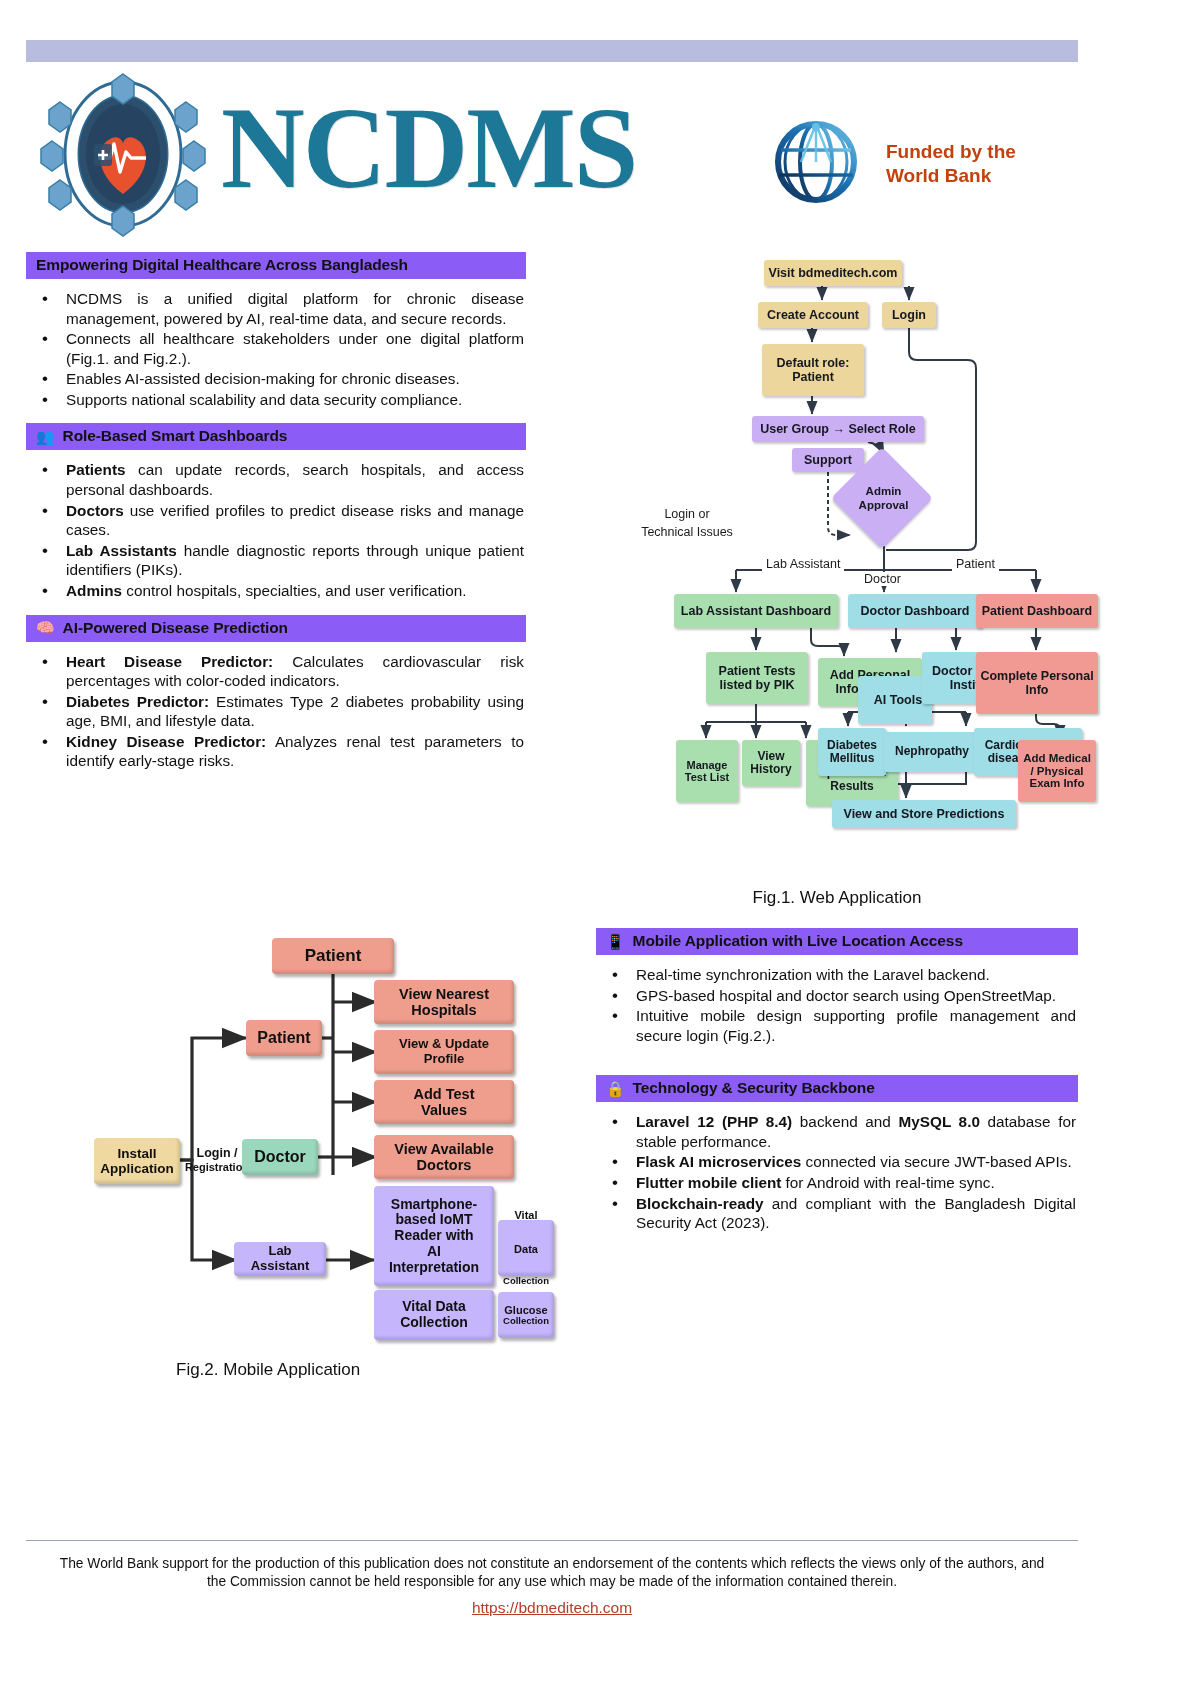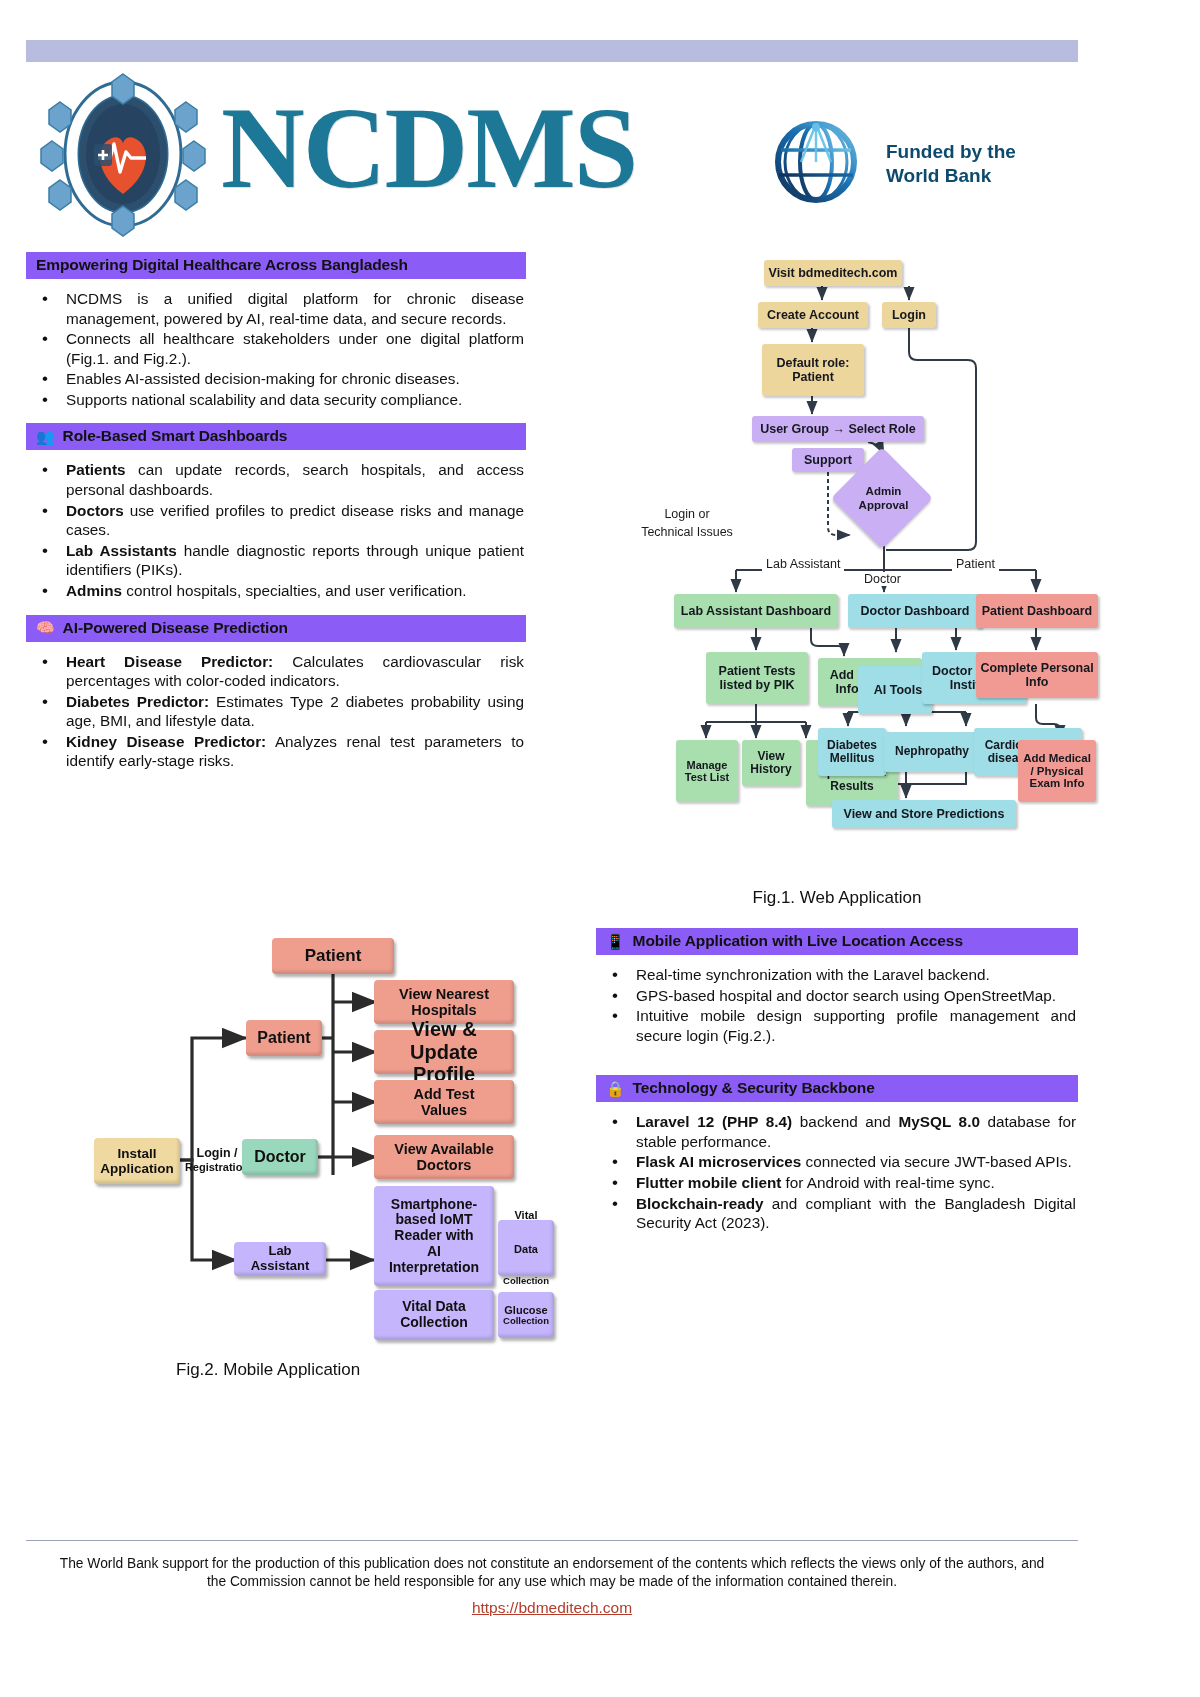--- a/index.html
+++ b/index.html
@@ -27,21 +27,21 @@
   .brand-title{
     position:absolute;left:195px;top:28px;
     font-family:"Liberation Serif", serif;
     font-size:116px;font-weight:bold;letter-spacing:-2px;
     color:#1d7898;line-height:1;
     text-shadow:1px 1px 0 rgba(0,0,0,.12);
   }
   .wb-logo{position:absolute;left:745px;top:55px;width:90px;height:90px;}
   .wb-text{
     position:absolute;left:860px;top:78px;width:210px;
-    font-size:19px;font-weight:bold;line-height:1.25;color:#0c4a6e;
+    font-size:19px;font-weight:bold;line-height:1.25;color:#c2410c;
   }
 
   
   .col-left{position:absolute;left:26px;top:252px;width:500px;}
   .col-right{position:absolute;left:596px;top:252px;width:482px;}
 
   
   .band{
     background:#8b5cf6;
     padding:4px 8px 5px 10px;
@@ -267,21 +267,21 @@
         <span>Login /</span><br>
         <span style="font-size:11px;">Registration</span>
       </div>
 
       <div class="nd m-red" style="left:160px;top:100px;width:76px;height:36px;font-size:16px;">Patient</div>
       <div class="nd m-green" style="left:156px;top:219px;width:76px;height:36px;font-size:16px;">Doctor</div>
       <div class="nd m-blue" style="left:148px;top:322px;width:92px;height:34px;font-size:13px;">Lab Assistant</div>
 
       <div class="nd m-red" style="left:288px;top:60px;width:140px;height:44px;font-size:14.5px;white-space:pre-line;">View Nearest
 Hospitals</div>
-      <div class="nd m-red" style="left:288px;top:110px;width:140px;height:44px;font-size:20px;white-space:pre-line;">View &amp; Update
+      <div class="nd m-red" style="left:288px;top:110px;width:140px;height:44px;font-size:13px;white-space:pre-line;">View &amp; Update
 Profile</div>
       <div class="nd m-red" style="left:288px;top:160px;width:140px;height:44px;font-size:14.5px;white-space:pre-line;">Add Test
 Values</div>
       <div class="nd m-red" style="left:288px;top:215px;width:140px;height:44px;font-size:14.5px;white-space:pre-line;">View Available
 Doctors</div>
 
       <div class="nd m-blue" style="left:288px;top:266px;width:120px;height:100px;font-size:14px;white-space:pre-line;">Smartphone-
 based IoMT
 Reader with
 AI
@@ -385,25 +385,25 @@
 
       <div class="nd n-green" style="left:78px;top:342px;width:164px;height:34px;font-size:12.5px;">Lab Assistant Dashboard</div>
       <div class="nd n-blue" style="left:252px;top:342px;width:134px;height:34px;font-size:12.5px;">Doctor Dashboard</div>
       <div class="nd n-red" style="left:380px;top:342px;width:122px;height:34px;font-size:12.5px;">Patient Dashboard</div>
 
       <div class="nd n-green" style="left:110px;top:400px;width:102px;height:52px;font-size:12.5px;white-space:pre-line;">Patient Tests
 listed by PIK</div>
       <div class="nd n-green" style="left:222px;top:406px;width:104px;height:48px;font-size:12.5px;white-space:pre-line;">Add Personal
 Information</div>
 
-      <div class="nd n-blue" style="left:262px;top:414px;width:74px;height:48px;font-size:12.5px;padding-left:9px;">AI Tools</div>
+      <div class="nd n-blue" style="left:262px;top:424px;width:74px;height:48px;font-size:12.5px;padding-left:9px;">AI Tools</div>
       <div class="nd n-blue" style="left:326px;top:400px;width:104px;height:52px;font-size:12.5px;white-space:pre-line;">Doctor List by
 Institute</div>
 
-      <div class="nd n-red" style="left:380px;top:400px;width:122px;height:46px;font-size:12.5px;white-space:pre-line;">Complete Personal
+      <div class="nd n-red" style="left:380px;top:400px;width:122px;height:62px;font-size:12.5px;white-space:pre-line;">Complete Personal
 Info</div>
 
       <div class="nd n-green" style="left:80px;top:488px;width:62px;height:62px;font-size:11px;white-space:pre-line;">Manage
 Test List</div>
       <div class="nd n-green" style="left:146px;top:488px;width:58px;height:46px;font-size:12px;white-space:pre-line;">View
 History</div>
       <div class="nd n-green" style="left:210px;top:488px;width:92px;height:66px;font-size:12px;white-space:pre-line;">Add or
 Update Test
 Results</div>
 

